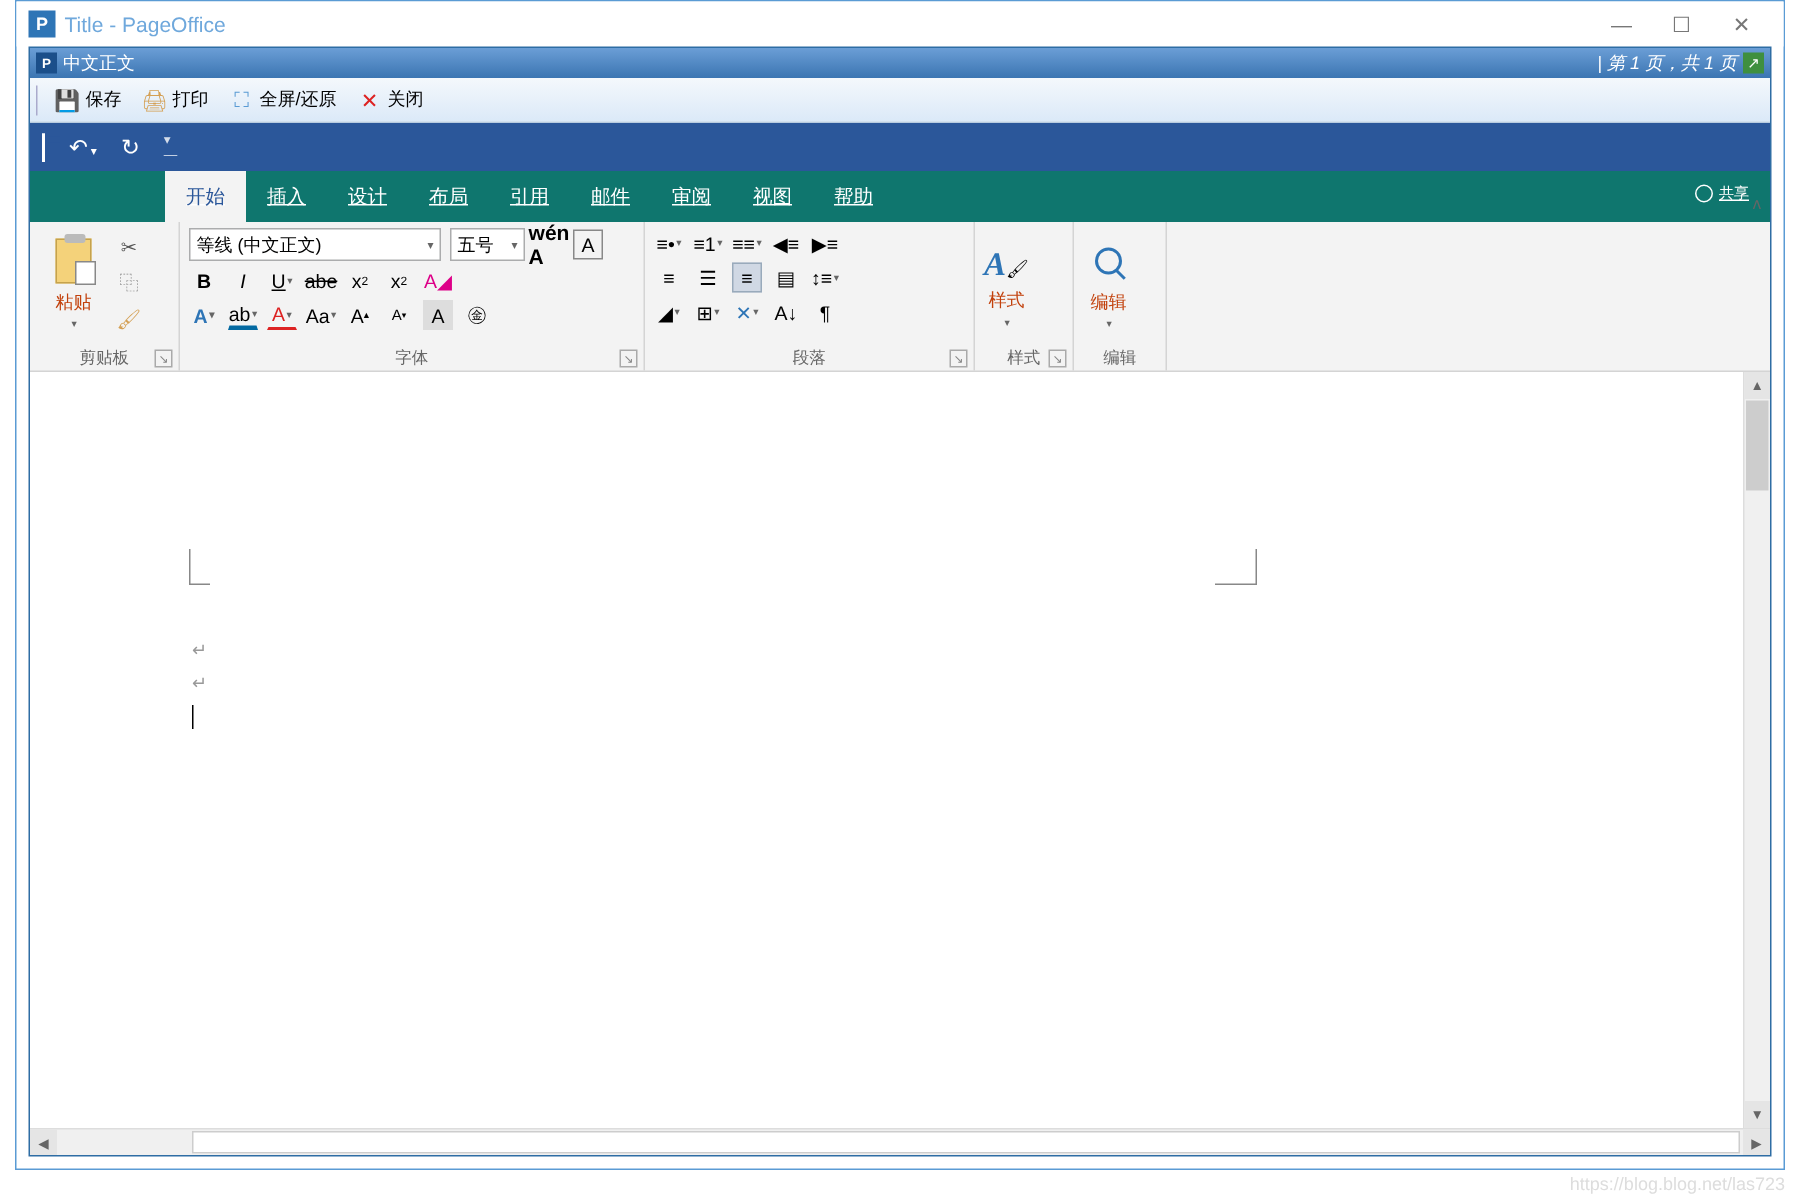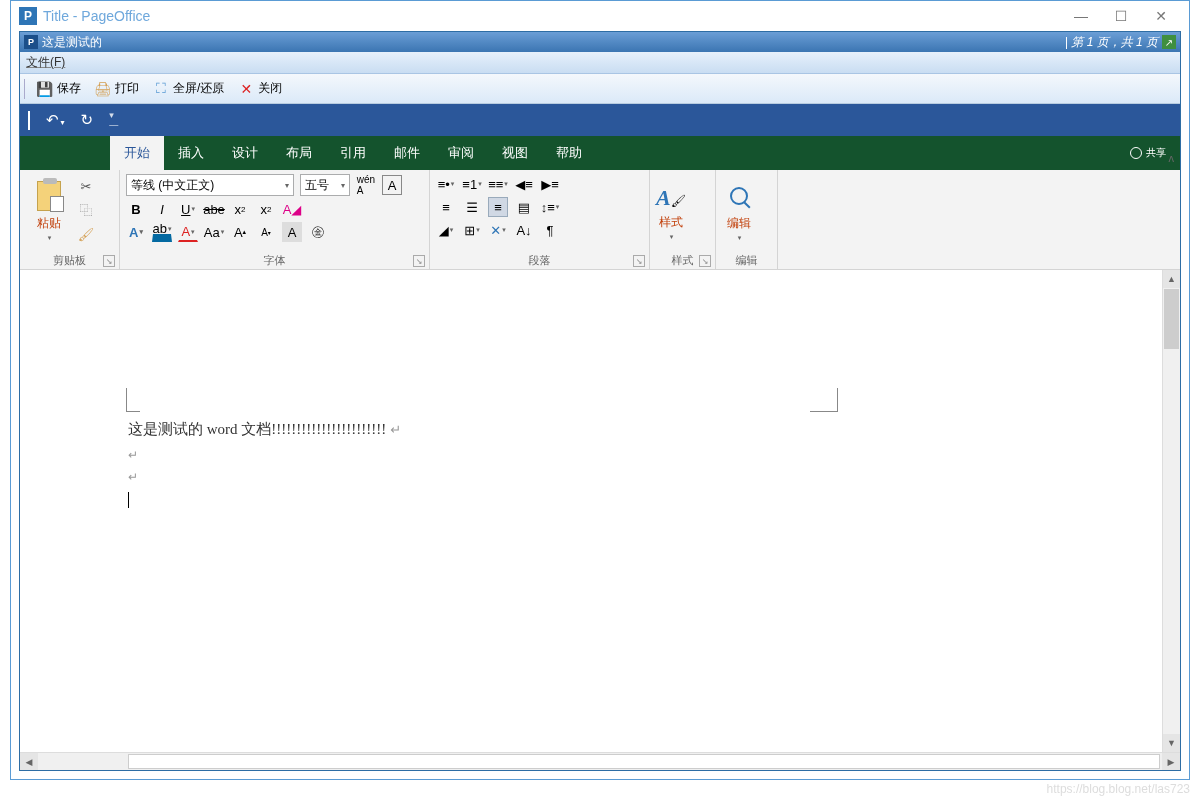--- a/index.html
+++ b/index.html
@@ -27,21 +27,21 @@
   .po-toolbar{height:30px;background:linear-gradient(#f4f8fc,#dbe9f8);border-bottom:1px solid #b8cce0;display:flex;align-items:center;padding:0 4px;gap:2px;}
   .po-btn{display:flex;align-items:center;padding:2px 4px;border:1px solid transparent;}
   .po-ico{width:20px;height:20px;display:flex;align-items:center;justify-content:center;font-size:14px;}
   .po-lbl{font-size:12px;margin-left:2px;}
   
   .word-qat{height:32px;background:#2b579a;display:flex;align-items:center;padding:0 8px;gap:16px;color:#fff;}
   .qat-btn{color:#fff;font-size:15px;}
   .qat-dd{font-size:8px;margin-left:2px;}
   .qat-custom{font-size:9px;opacity:.8;}
   
-  .word-tabs{height:34px;background:#14532d;display:flex;align-items:center;padding:0 0 0 90px;color:#fff;}
+  .word-tabs{height:34px;background:#0f766e;display:flex;align-items:flex-start;padding:0 0 0 90px;color:#fff;text-decoration:underline;}
   .wtab{padding:8px 14px;font-size:13px;cursor:default;}
   .wtab.active{background:#f3f3f3;color:#2b579a;}
   .tell{display:flex;align-items:center;gap:6px;padding:8px 10px;font-size:13px;}
   .bulb{width:14px;height:14px;border:1px solid #fff;border-radius:50%;position:relative;}
   .bulb:before{content:"";position:absolute;width:6px;height:6px;background:#fff;border-radius:50%;top:3px;left:3px;}
   .wtab-sp{flex:1;}
   .share{padding:8px 14px;font-size:10px;display:flex;align-items:center;gap:4px;}
   .share-ico{width:12px;height:12px;border:1px solid #fff;border-radius:50%;}
   
   .ribbon{height:100px;background:#f3f3f3;border-bottom:1px solid #d4d4d4;display:flex;}
@@ -95,21 +95,21 @@
   .styles-ico .A1{color:#2e75b6;font-weight:bold;font-size:22px;font-style:italic;font-family:serif;}
   .styles-ico .br{font-size:12px;}
   
   .search-ico{width:18px;height:18px;border:2px solid #2e75b6;border-radius:50%;position:relative;}
   .search-ico:after{content:"";position:absolute;width:8px;height:2px;background:#2e75b6;bottom:-3px;right:-5px;transform:rotate(45deg);}
   
   .save-ico{width:16px;height:16px;background:#fff;border:1px solid #fff;position:relative;}
   .save-ico:before{content:"";position:absolute;top:1px;left:3px;width:8px;height:4px;background:#2b579a;}
   
   .under-red{border-bottom:2px solid #d22;}
-  .under-yellow{border-bottom:8px solid #0369a1;text-align:center;}
+  .under-yellow{border-bottom:3px solid #0369a1;text-align:center;}
   .clr-red{color:#d22;}
 </style>
 </head>
 <body>
 
 <div class="outer-window">
 
   <div class="titlebar">
     <div class="icon-sq">P</div>
     <div>Title - PageOffice</div>
@@ -117,29 +117,26 @@
     <div class="win-ctrl">—</div>
     <div class="win-ctrl">☐</div>
     <div class="win-ctrl">✕</div>
   </div>
 
 
   <div class="inner-frame">
 
     <div class="info-bar">
       <div class="icon-sq2">P</div>
-      <div>这是测试的</div>
+      <div>中文正文</div>
       <div class="spacer"></div>
       <div class="pg">| 第 1 页，共 1 页</div>
       <div class="exp">↗</div>
     </div>
 
-    <div class="file-bar">
-      <span>文件(F)</span>
-    </div>
 
     <div class="po-toolbar">
       <div style="width:4px;border-left:1px solid #aac;height:20px;"></div>
       <div class="po-btn">
         <div class="po-ico" style="color:#2e75b6;">💾</div>
         <div class="po-lbl">保存</div>
       </div>
       <div class="po-btn">
         <div class="po-ico" style="color:#d4a055;">🖨</div>
         <div class="po-lbl">打印</div>
@@ -207,21 +204,21 @@
         <div class="body" style="flex-direction:column;gap:3px;">
           <div class="row">
             <div class="combo" style="width:168px;justify-content:space-between;">
                 <span>等线 (中文正文)</span>
                 <span class="arr">▾</span>
               </div>
             <div class="combo" style="width:50px;">
                 <span>五号</span>
                 <span class="arr">▾</span>
               </div>
-            <div class="ibx" style="font-size:10px;">wén<br>A</div>
+            <div class="ibx" style="font-size:14px;font-weight:bold;">wén<br>A</div>
             <div class="ibx" style="border:1px solid #888;">A</div>
           </div>
           <div class="row">
             <div class="ibx">
                 <b>B</b>
               </div>
             <div class="ibx">
                 <i>I</i>
               </div>
             <div class="ibx">
@@ -313,23 +310,20 @@
 
       <div style="flex:1;position:relative;">
         <div class="collapse-rib" style="position:absolute;right:6px;bottom:2px;">ʌ</div>
       </div>
     </div>
 
     <div class="doc-area">
       <div class="doc-scroll">
         <div class="page-corner-tl"></div>
         <div class="page-corner-tr"></div>
-        <div class="doc-text">
-          <span>这是测试的 word 文档!!!!!!!!!!!!!!!!!!!!!!!</span><span class="para-mark">↵</span>
-        </div>
         <div class="para-line" style="top:178px;">↵</div>
         <div class="para-line" style="top:200px;">↵</div>
         <div class="cursor"></div>
       </div>
       <div class="vscroll">
         <div class="arr">▲</div>
         <div class="thumb"></div>
         <div class="track"></div>
         <div class="arr">▼</div>
       </div>

